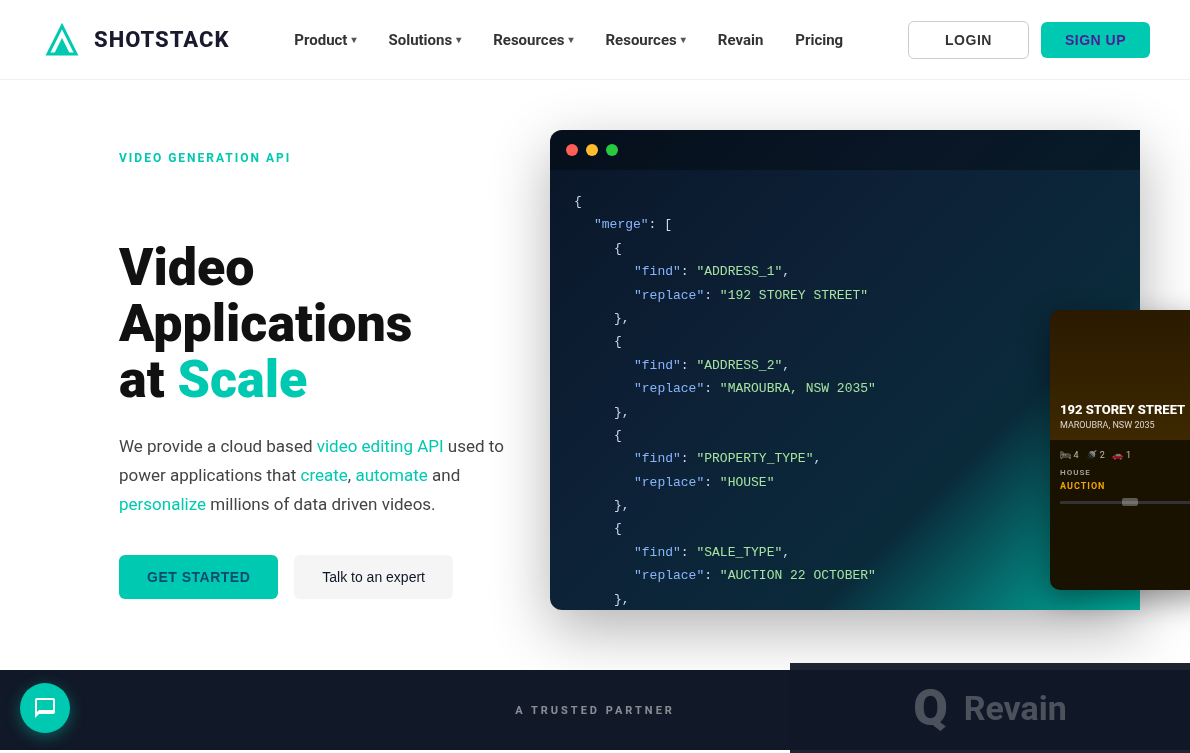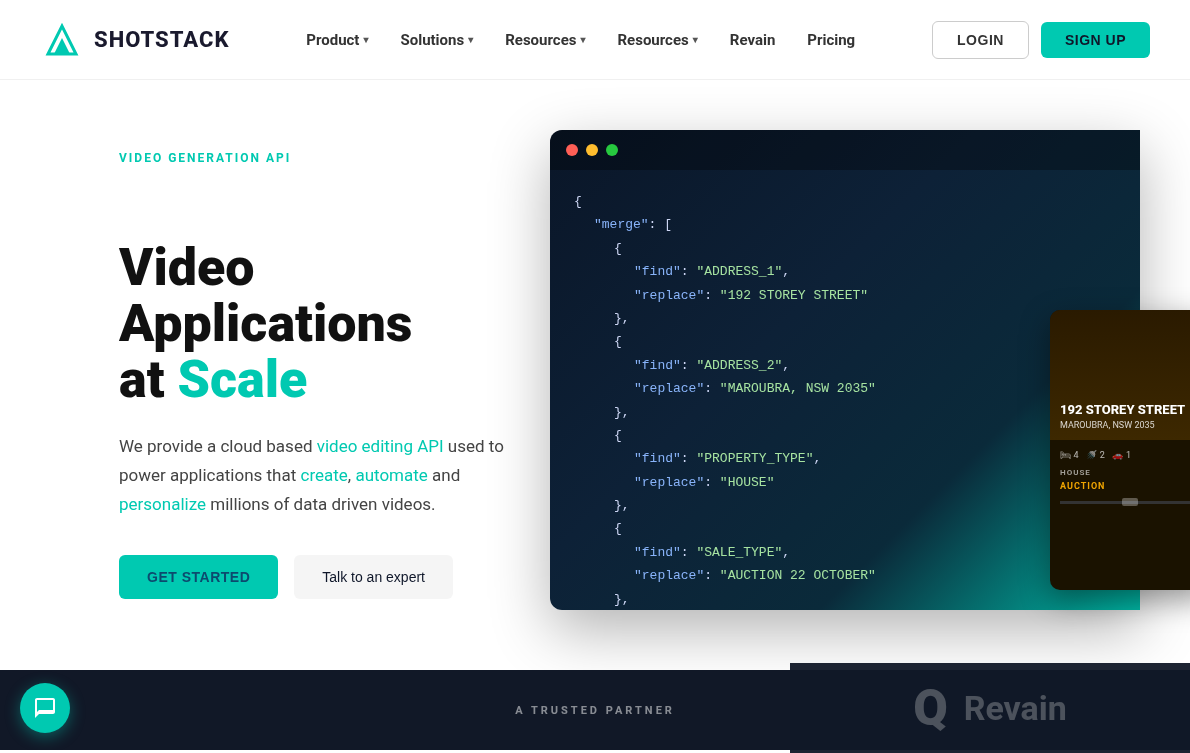--- a/index.html
+++ b/index.html
@@ -57,31 +57,31 @@
     }
     .nav-actions {
       display: flex;
       align-items: center;
       gap: 12px;
     }
     .btn-login {
       background: #fff;
       border: 1.5px solid #ccc;
       color: #333;
-      padding: 10px 24px;
+      padding: 10px 36px;
       border-radius: 6px;
       font-size: 14px;
       font-weight: 600;
       cursor: pointer;
       letter-spacing: 0.5px;
     }
     .btn-signup {
       background: #00c9b1;
       border: none;
-      color: #0f172a;
+      color: #4c1d95;
       padding: 10px 24px;
       border-radius: 6px;
       font-size: 14px;
       font-weight: 700;
       cursor: pointer;
       letter-spacing: 0.5px;
     }
 
     
     .hero {

